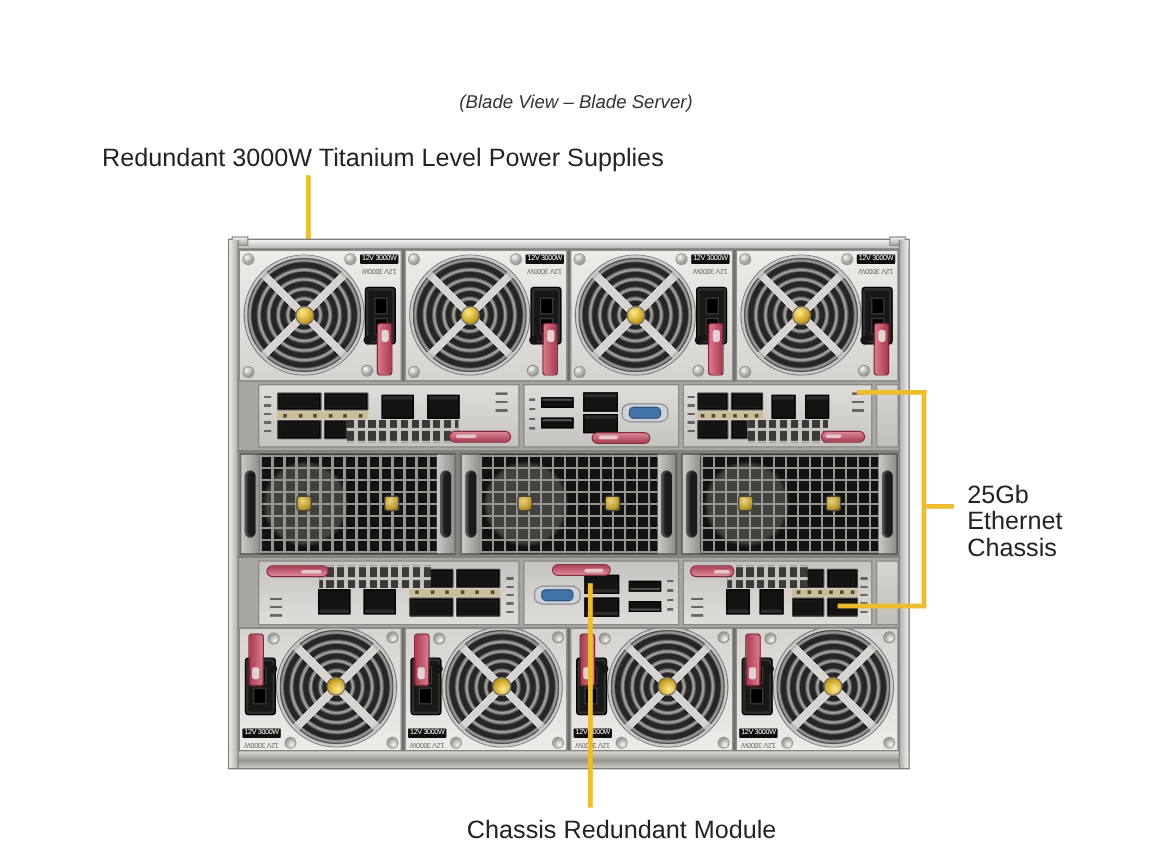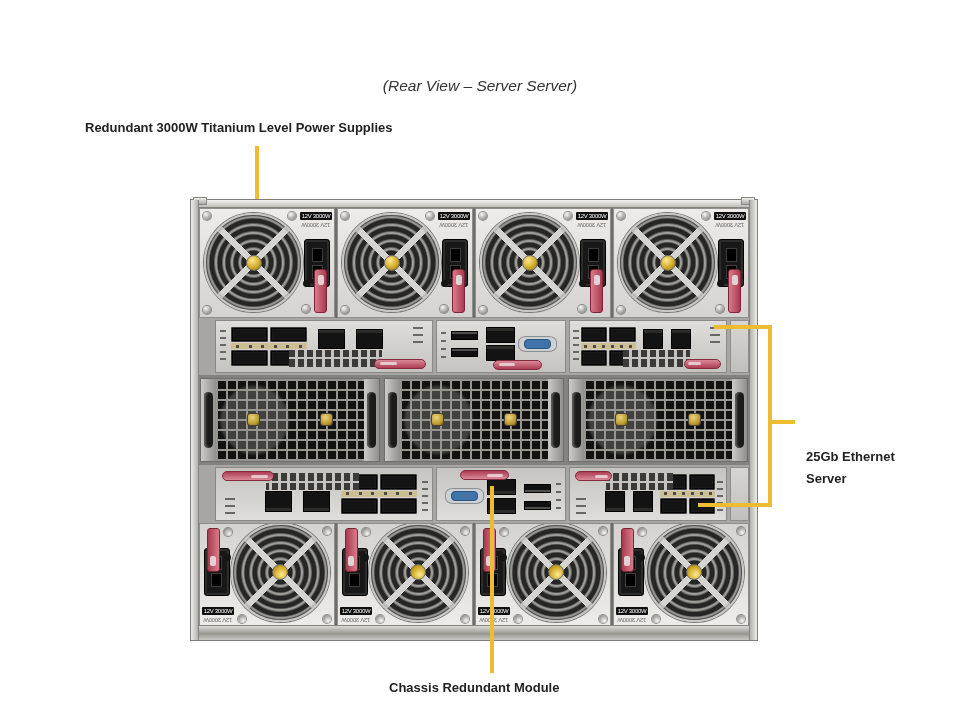--- a/index.html
+++ b/index.html
@@ -1,23 +1,23 @@
 <!DOCTYPE html>
 <html><head>
 <meta charset="utf-8">
 <style>
   * { margin:0; padding:0; box-sizing:border-box; }
   html,body { background:#ffffff; }
   body { width:960px; height:720px; position:relative; font-family:"Liberation Sans", sans-serif; color:#2a2a2a; overflow:hidden; }
 
   .title { position:absolute; left:0; top:77px; width:960px; text-align:center; font-size:15.5px; font-style:italic; color:#333; }
 
-  .label { font-size:13px; color:#222; position:absolute; white-space:nowrap;font-weight:bold; }
+  .label { font-size:21px; color:#222; position:absolute; white-space:nowrap; }
   .label-psu { left:85px; top:120px; }
-  .label-eth { left:806px; top:402px; line-height:22px; white-space:normal; width:130px;margin-top:44px; }
+  .label-eth { left:806px; top:402px; line-height:22px; white-space:normal; width:130px; }
   .label-cmm { left:389px; top:680px; }
 
   .callout { position:absolute; background:#edbc2f; }
 
   
   .chassis { position:absolute; left:190px; top:199px; width:568px; height:442px; background:#8f8e8a; border:1px solid #7e7d79; box-shadow:0 0 0 1px #c7c6c2 inset; }
   .rail { position:absolute; }
   .rail-top { left:0; top:0; right:0; height:8px; background:linear-gradient(#f4f4f2,#bdbcb8); border-bottom:1px solid #85847f; }
   .rail-bottom { left:0; bottom:0; right:0; height:15px; background:linear-gradient(#dcdbd7,#97968f 55%,#c9c8c4); border-top:1px solid #85847f; }
   .rail-left { left:0; top:0; bottom:0; width:8px; background:linear-gradient(90deg,#ececea,#b3b2ae); border-right:1px solid #85847f; }
@@ -109,21 +109,21 @@
   .hub.h1 { left:26%; } .hub.h2 { left:75%; }
 
   .flip { transform:rotate(180deg); }
   .flip .badge-group { transform:rotate(180deg); }
 </style>
 </head>
 <body>
 
 <div class="stage">
 
-  <div class="title">(Rear View – Server Server)</div>
+  <div class="title">(Blade View – Blade Server)</div>
 
   <div class="label label-psu">Redundant 3000W Titanium Level Power Supplies</div>
   <div class="callout" style="left:255px; top:146px; width:4px; height:82px;"></div>
 
   <div class="chassis">
     <div class="rail rail-top"></div>
     <div class="ear l"></div>
     <div class="ear r"></div>
 
     <div class="row row-psu-top">
@@ -429,19 +429,19 @@
     <div class="rail rail-left"></div>
     <div class="rail rail-right"></div>
   </div>
 
   <div class="callout" style="left:714px; top:325px; width:58px; height:4px;"></div>
   <div class="callout" style="left:768px; top:325px; width:4px; height:182px;"></div>
   <div class="callout" style="left:698px; top:503px; width:70px; height:4px;"></div>
   <div class="callout" style="left:772px; top:420px; width:23px; height:4px;"></div>
   <div class="label label-eth">
     <span>25Gb Ethernet</span><br>
-    <span>Server</span>
+    <span>Chassis</span>
   </div>
 
   <div class="callout" style="left:490px; top:486px; width:4px; height:187px;"></div>
   <div class="label label-cmm">Chassis Redundant Module</div>
 
 </div>
 
 </body></html>

